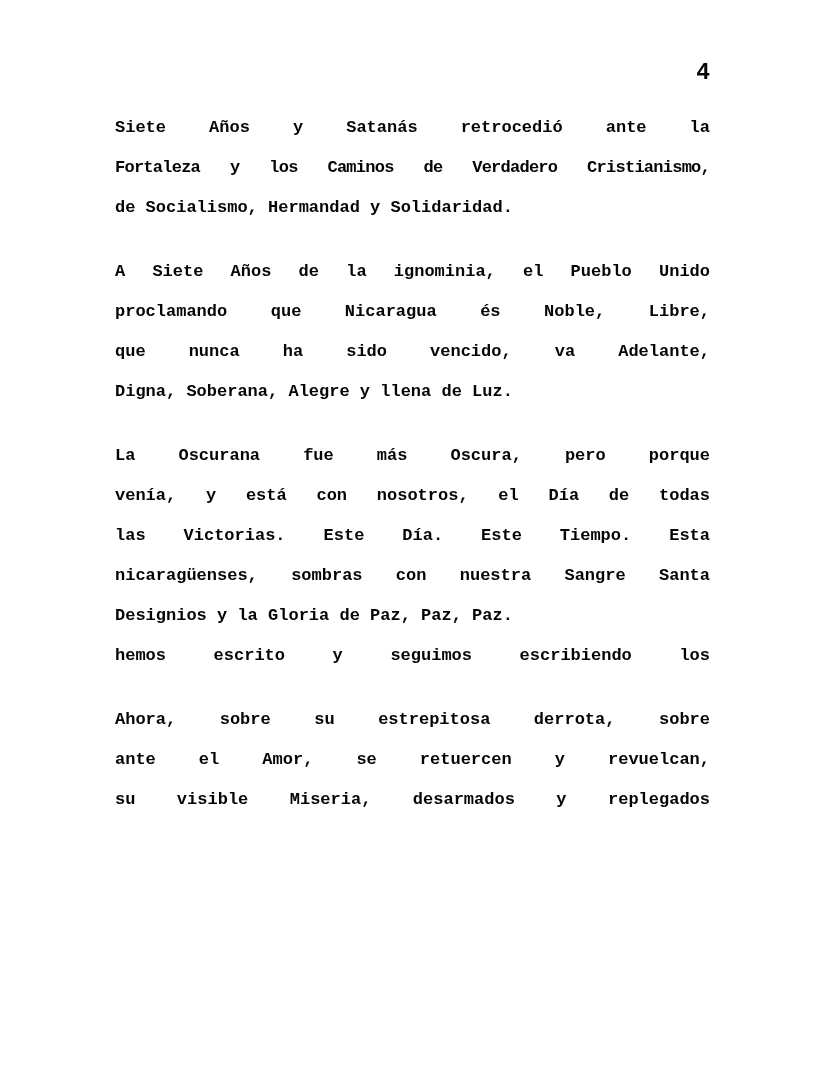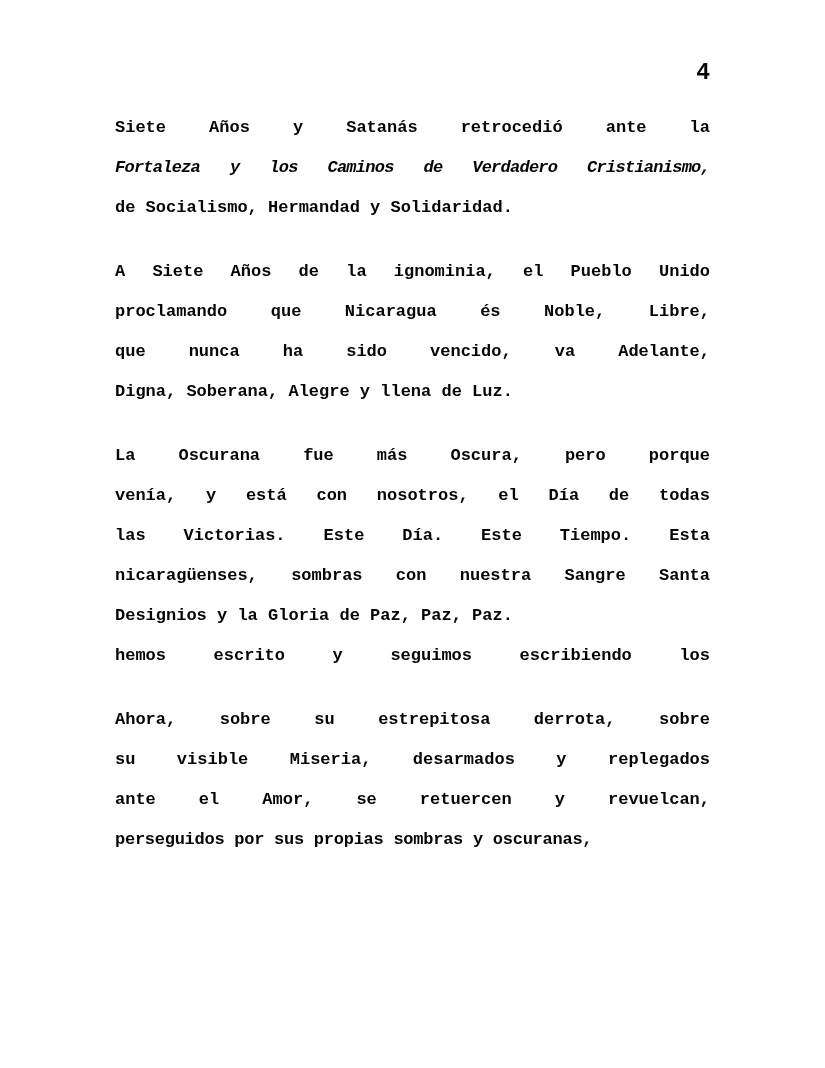--- a/index.html
+++ b/index.html
@@ -43,37 +43,36 @@
   }
 </style>
 </head>
 <body>
 
 <div class="page">
   <div class="page-number">4</div>
   <main class="doc-body">
       <p class="para">
         <span class="line" style="">Siete Años y Satanás retrocedió ante la</span>
-        <span class="line" style="letter-spacing: -0.75px; font-style: italic;">Fortaleza y los Caminos de Verdadero Cristianismo,</span>
+        <span class="line" style="letter-spacing: -0.75px;">Fortaleza y los Caminos de Verdadero Cristianismo,</span>
         <span class="line last" style="">de Socialismo, Hermandad y Solidaridad.</span>
       </p>
       <p class="para">
         <span class="line" style="">A Siete Años de la ignominia, el Pueblo Unido</span>
         <span class="line" style="">proclamando que Nicaragua és Noble, Libre,</span>
         <span class="line" style="">que nunca ha sido vencido, va Adelante,</span>
         <span class="line last" style="">Digna, Soberana, Alegre y llena de Luz.</span>
       </p>
       <p class="para">
         <span class="line" style="">La Oscurana fue más Oscura, pero porque</span>
         <span class="line" style="">venía, y está con nosotros, el Día de todas</span>
         <span class="line" style="">las Victorias. Este Día. Este Tiempo. Esta</span>
         <span class="line" style="">nicaragüenses, sombras con nuestra Sangre Santa</span>
         <span class="line last" style="">Designios y la Gloria de Paz, Paz, Paz.</span>
         <span class="line" style="">hemos escrito y seguimos escribiendo los</span>
       </p>
       <p class="para">
         <span class="line" style="">Ahora, sobre su estrepitosa derrota, sobre</span>
+        <span class="line" style="">ante el Amor, se retuercen y revuelcan,</span>
         <span class="line" style="">su visible Miseria, desarmados y replegados</span>
-        <span class="line" style="">ante el Amor, se retuercen y revuelcan,</span>
-        <span class="line last" style="letter-spacing: -0.258333px;">perseguidos por sus propias sombras y oscuranas,</span>
       </p>
     </main>
 </div>
 
 </body></html>

